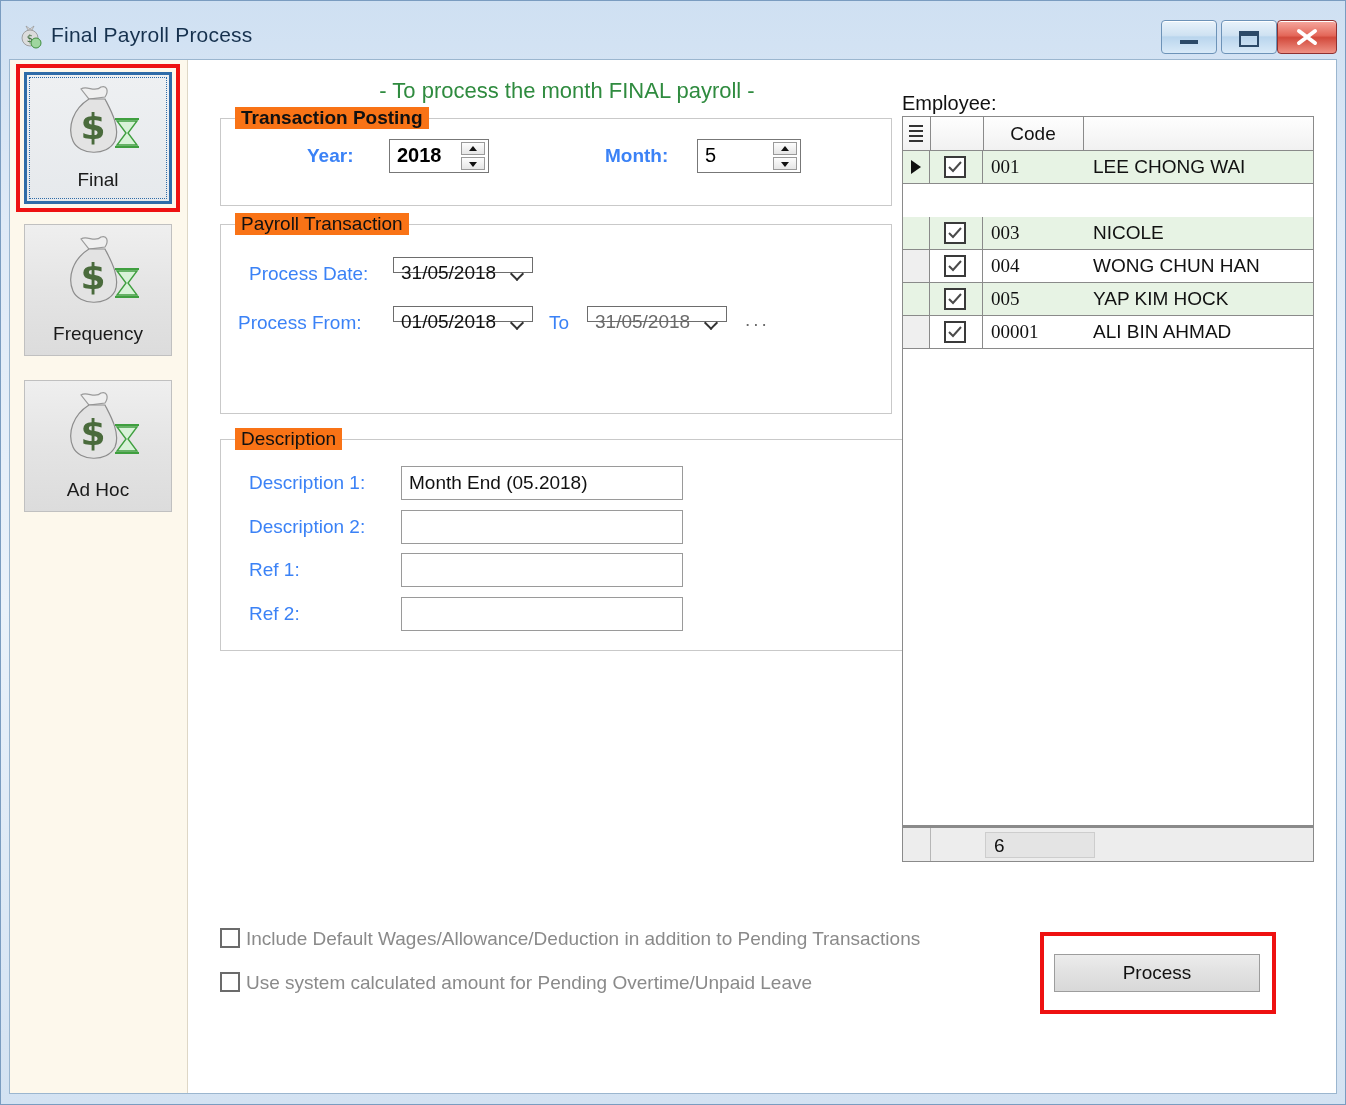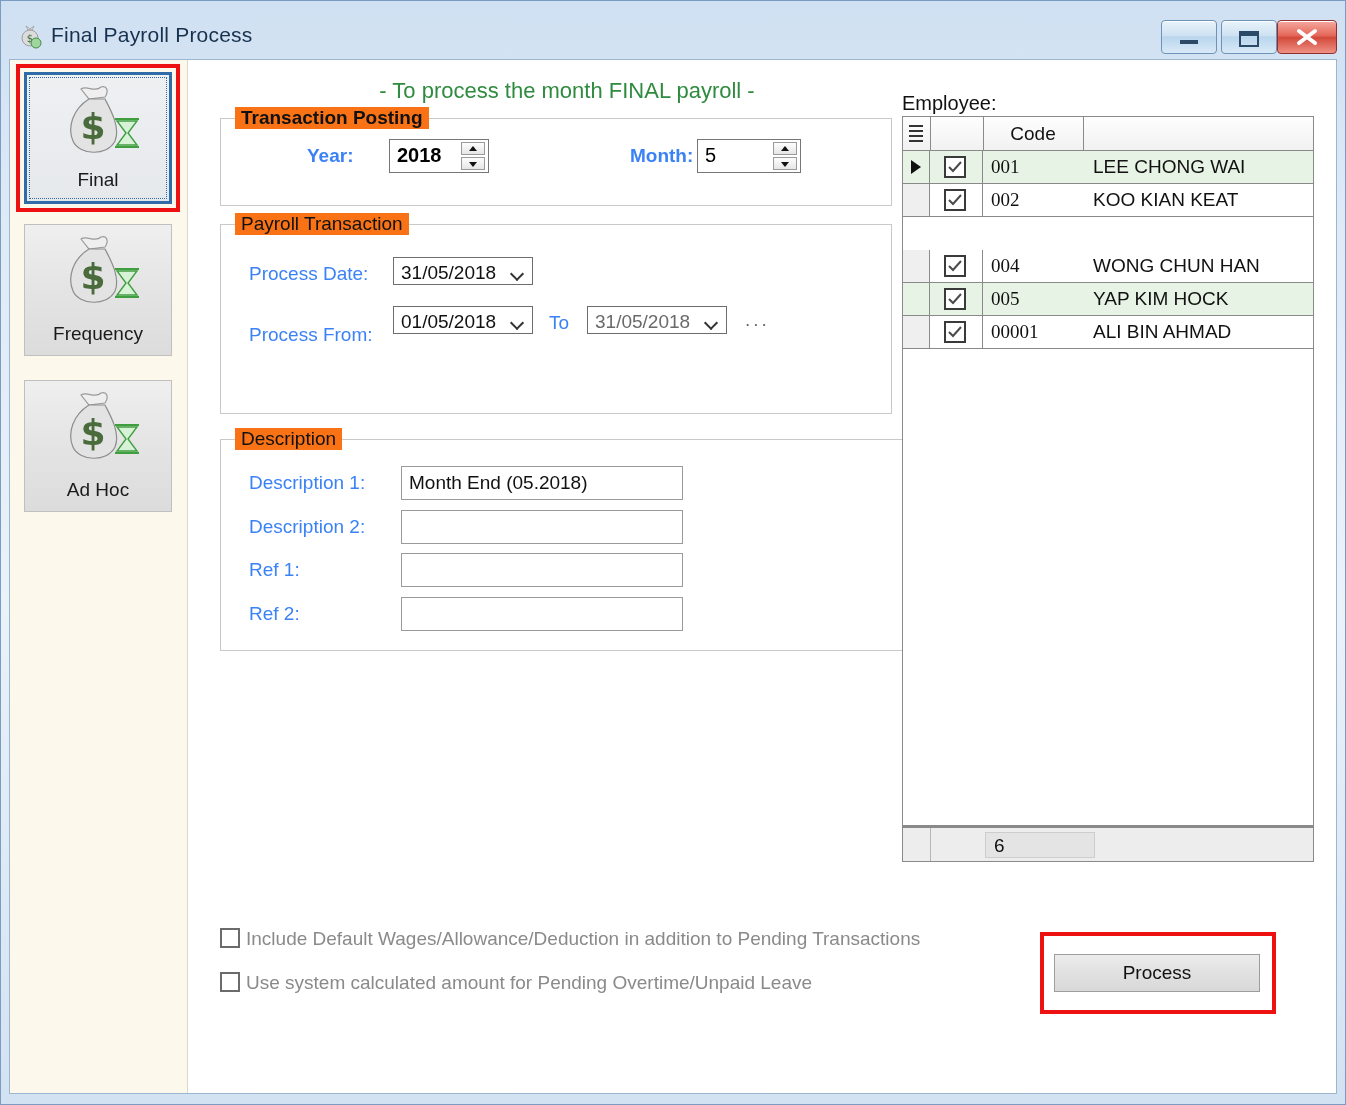--- a/index.html
+++ b/index.html
@@ -141,21 +141,21 @@
   .spin .arrows div:first-child{margin-bottom:2px;}
   .spin .arrows .tri{
     position:absolute;left:50%;top:50%;margin-left:-4px;margin-top:-2px;
     width:0;height:0;border-left:4px solid transparent;border-right:4px solid transparent;
   }
   .spin .arrows .up .tri{border-bottom:5px solid #111;margin-top:-3px;}
   .spin .arrows .dn .tri{border-top:5px solid #111;margin-top:-2px;}
 
   
   .combo{
-    position:absolute;height:28px;background:#fff;
+    position:absolute;height:16px;background:#fff;
     border:1px solid #6d6d6d;box-sizing:border-box;cursor:pointer;
   }
   .combo .ctext{position:absolute;left:7px;top:4px;font-size:19px;color:#111;}
   .combo .ctext.dim{color:#6a6a6a;}
   .combo .chev{
     position:absolute;right:8px;top:11px;width:12px;height:8px;
   }
   .combo .chev:before{
     content:"";position:absolute;left:0;top:0;width:8px;height:8px;
     border-left:2px solid #333;border-bottom:2px solid #333;
@@ -342,21 +342,21 @@
           <div class="arrows">
             <div class="up">
                 <span class="tri"></span>
               </div>
             <div class="dn">
                 <span class="tri"></span>
               </div>
           </div>
         </div>
 
-        <div class="flabel bold" style="left:384px;top:26px;margin-left:25px;">Month:</div>
+        <div class="flabel bold" style="left:384px;top:26px;">Month:</div>
         <div class="spin" style="left:476px;top:20px;width:104px;">
           <div class="val" style="font-weight:normal;">5</div>
           <div class="arrows">
             <div class="up">
                 <span class="tri"></span>
               </div>
             <div class="dn">
                 <span class="tri"></span>
               </div>
           </div>
@@ -365,21 +365,21 @@
 
       <div class="group" id="grp-payroll">
         <div class="gtitle">Payroll Transaction</div>
 
         <div class="flabel" style="left:28px;top:38px;">Process Date:</div>
         <div class="combo" style="left:172px;top:32px;width:140px;">
           <div class="ctext">31/05/2018</div>
           <div class="chev"></div>
         </div>
 
-        <div class="flabel" style="left:28px;top:87px;margin-top:12px;">Process From:</div>
+        <div class="flabel" style="left:17px;top:87px;">Process From:</div>
         <div class="combo" style="left:172px;top:81px;width:140px;">
           <div class="ctext">01/05/2018</div>
           <div class="chev"></div>
         </div>
         <div class="flabel" style="left:328px;top:87px;">To</div>
         <div class="combo" style="left:366px;top:81px;width:140px;">
           <div class="ctext dim">31/05/2018</div>
           <div class="chev"></div>
         </div>
         <div class="flabel" style="left:524px;top:84px;color:#6a6a6a;letter-spacing:3px;">...</div>
@@ -434,33 +434,33 @@
             <div class="cbx">
               <svg viewBox="0 0 16 16">
                   <path d="M2 8 L6 12 L14 3" stroke="#4a4a4a" stroke-width="2" fill="none"></path>
                 </svg>
             </div>
           </div>
           <div class="code">001</div>
           <div class="name">LEE CHONG WAI</div>
         </div>
 
-        <div class="grow white" style="top:67px;">
+
+        <div class="grow alt" style="top:100px;">
           <div class="indic"></div>
           <div class="cbwrap">
             <div class="cbx">
               <svg viewBox="0 0 16 16">
                   <path d="M2 8 L6 12 L14 3" stroke="#4a4a4a" stroke-width="2" fill="none"></path>
                 </svg>
             </div>
           </div>
-          <div class="code">002</div>
-          <div class="name">KOO KIAN KEAT</div>
-        </div>
-
+          <div class="code">003</div>
+          <div class="name">NICOLE</div>
+        </div>
 
         <div class="grow white" style="top:133px;">
           <div class="indic"></div>
           <div class="cbwrap">
             <div class="cbx">
               <svg viewBox="0 0 16 16">
                   <path d="M2 8 L6 12 L14 3" stroke="#4a4a4a" stroke-width="2" fill="none"></path>
                 </svg>
             </div>
           </div>

